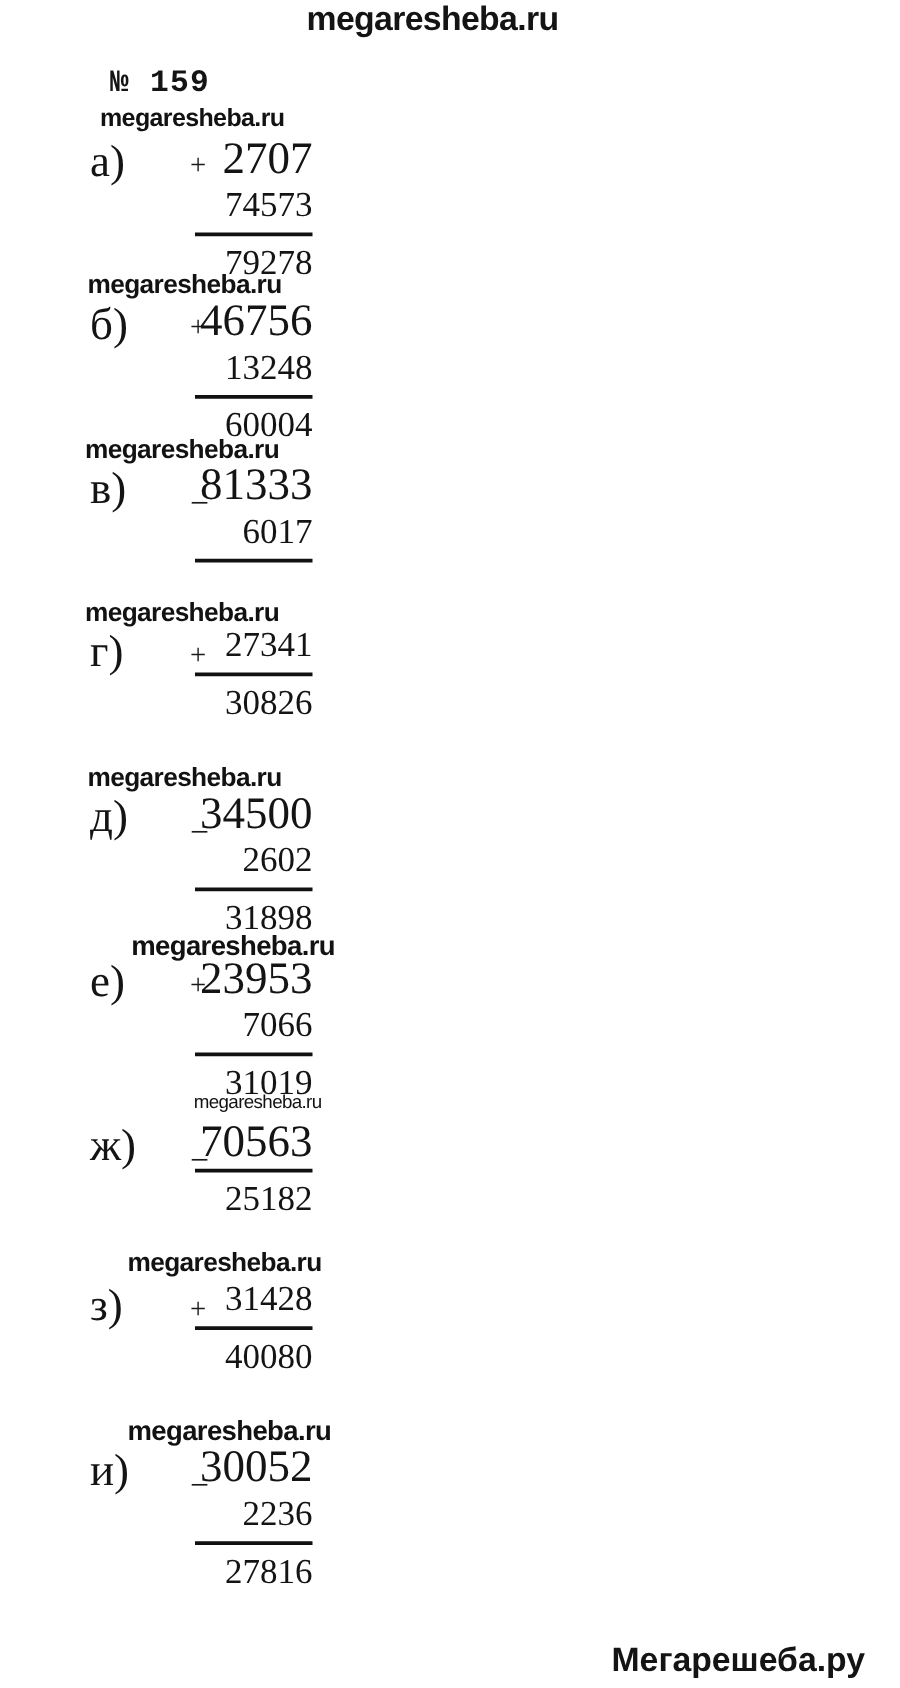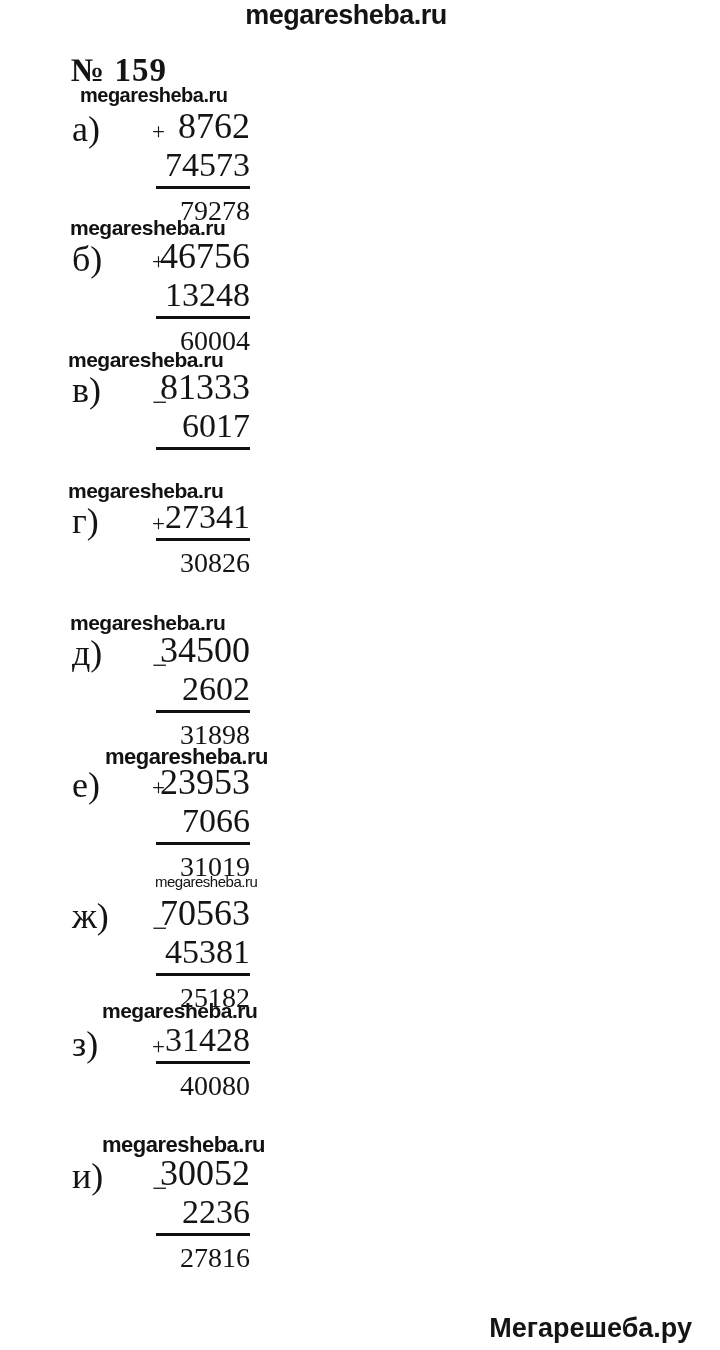--- a/index.html
+++ b/index.html
@@ -16,25 +16,25 @@
     position: absolute;
     top: 0; left: 0; right: 0;
     text-align: center;
     font-family: "Liberation Sans", sans-serif;
     font-weight: bold;
     font-size: 27px;
     letter-spacing: -0.5px;
   }
   .title {
     position: absolute;
-    left: 71px;
+    left: 88px;
     top: 52px;
-    font-family: Liberation Serif, serif;
+    font-family: Liberation Mono, monospace;
     font-weight: bold;
-    font-size: 33px;
+    font-size: 25px;
     letter-spacing: 1px;
   }
   .wm {
     position: absolute;
     font-family: "Liberation Sans", sans-serif;
     white-space: nowrap;
     letter-spacing: -0.5px;
     color: #121212;
   }
   .problem {
@@ -55,21 +55,21 @@
     color: #1a1a1a;
   }
   .op.plus  { top: 13px; font-size: 23px; }
   .op.minus { top: 20px; font-size: 27px; }
   .nums {
     margin-left: 78px;
     width: 112px;
     text-align: right;
   }
   .n1 { font-size: 36px; line-height: 40px; }
-  .n2 { font-size: 34px; line-height: 38px; }
+  .n2 { font-size: 28px; line-height: 38px; }
   .rule {
     width: 94px;
     height: 3px;
     background: #111;
     margin-left: auto;
     margin-top: 2px;
   }
   .n3 { font-size: 28px; line-height: 36px; margin-top: 4px; }
   .footer {
     position: absolute;
@@ -99,21 +99,21 @@
       <div class="wm" style="left: 155px; top: 873px; font-size: 15px; font-weight: normal;">megaresheba.ru</div>
       <div class="wm" style="left: 102px; top: 999px; font-size: 21px; font-weight: bold;">megaresheba.ru</div>
       <div class="wm" style="left: 102px; top: 1132px; font-size: 22px; font-weight: bold;">megaresheba.ru</div>
     </div>
 
   <div id="problems-container">
       <div class="problem" style="top: 106px;">
     <span class="p-label">а)</span>
     <span class="op plus">+</span>
     <div class="nums">
-      <div class="n1">8762</div>
+      <div class="n1">2707</div>
       <div class="n2">74573</div>
       <div class="rule"></div>
       <div class="n3">79278</div>
     </div>
   </div>
       <div class="problem" style="top: 236px;">
     <span class="p-label">б)</span>
     <span class="op plus">+</span>
     <div class="nums">
       <div class="n1">46756</div>
@@ -158,21 +158,20 @@
       <div class="n2">7066</div>
       <div class="rule"></div>
       <div class="n3">31019</div>
     </div>
   </div>
       <div class="problem" style="top: 893px;">
     <span class="p-label">ж)</span>
     <span class="op minus">−</span>
     <div class="nums">
       <div class="n1">70563</div>
-      <div class="n2">45381</div>
       <div class="rule"></div>
       <div class="n3">25182</div>
     </div>
   </div>
       <div class="problem" style="top: 1021px;">
     <span class="p-label">з)</span>
     <span class="op plus">+</span>
     <div class="nums">
       <div class="n2">31428</div>
       <div class="rule"></div>

